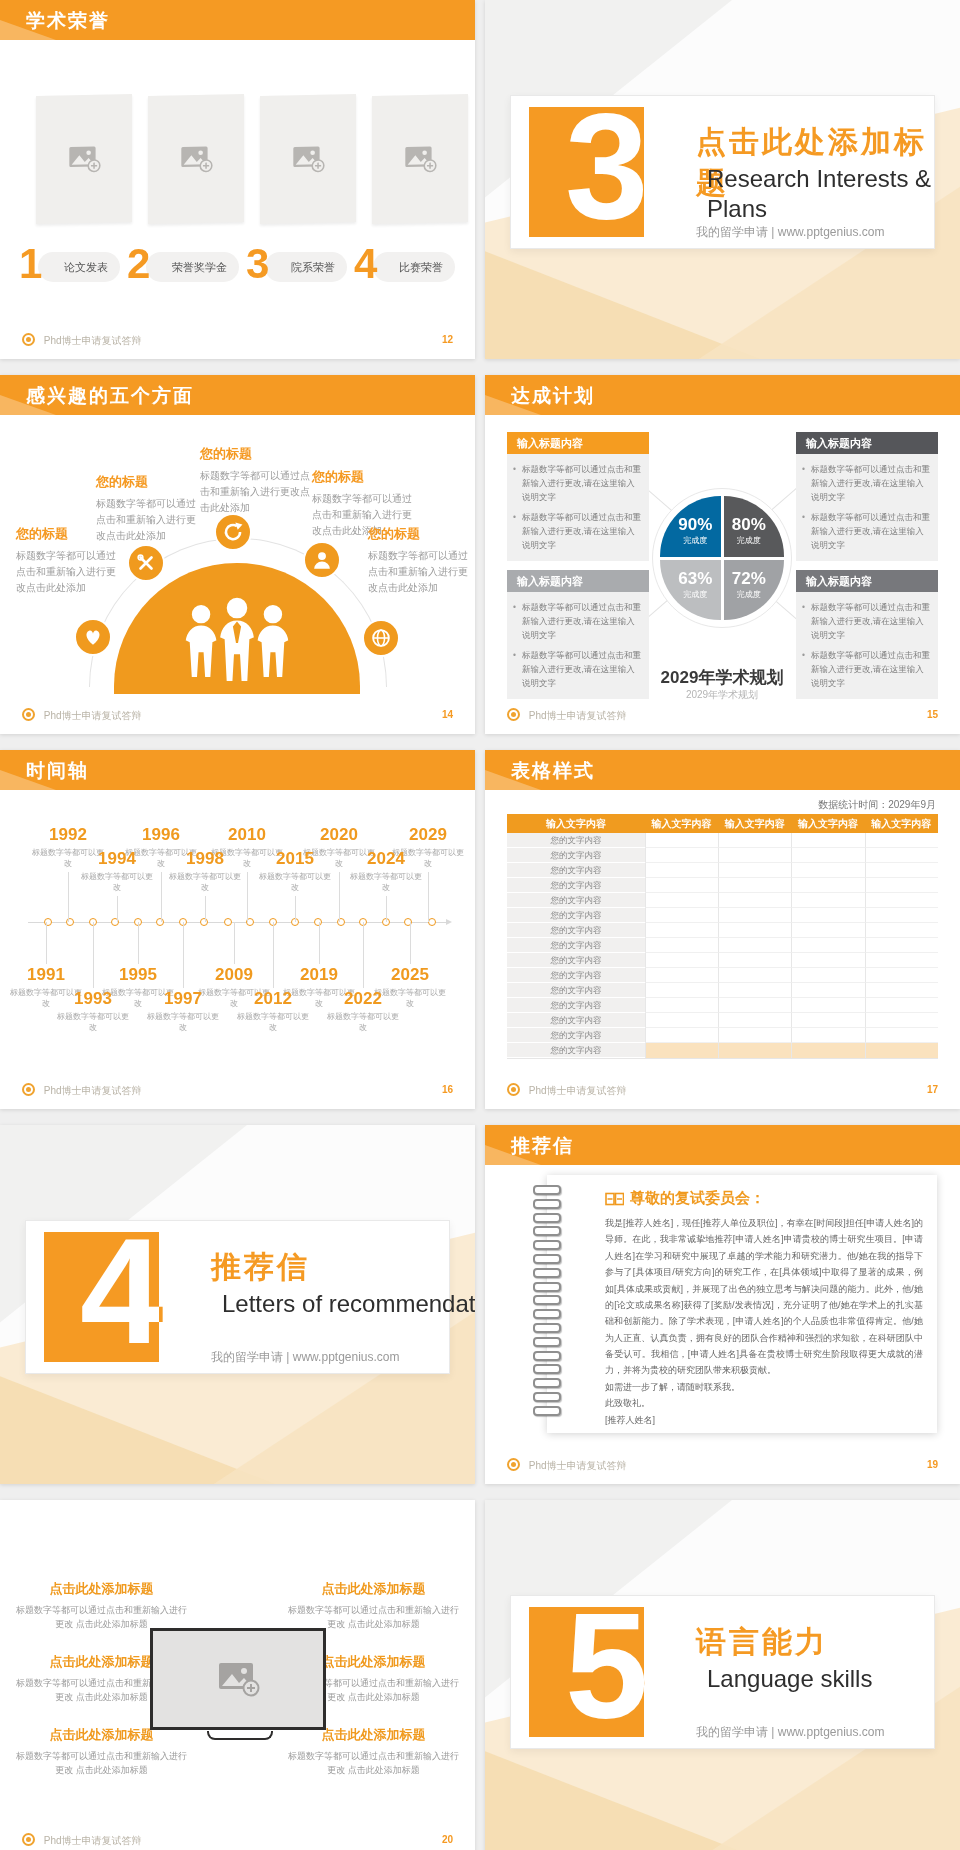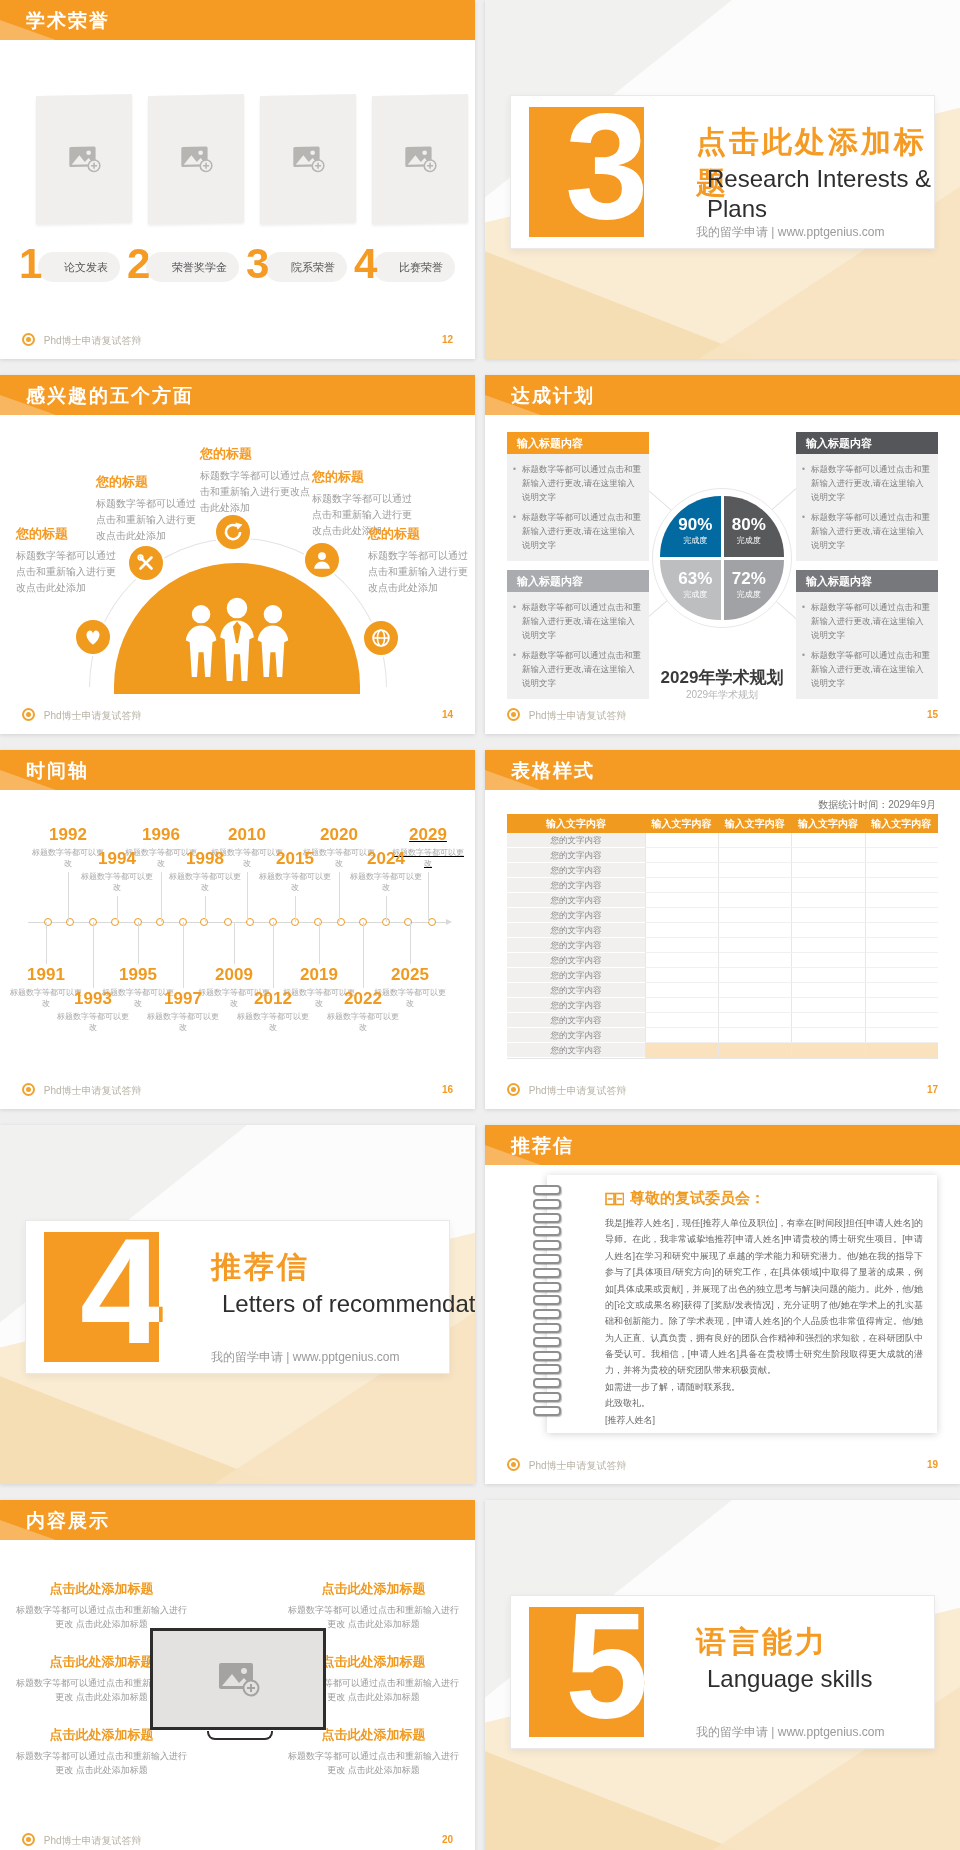--- a/index.html
+++ b/index.html
@@ -421,21 +421,21 @@
           <div class="yr">2010</div>
           <div class="tx">标题数字等都可以更改</div>
         </div>
 
         <div class="te ab-hi" style="left: 303px;">
           <div class="stem"></div>
           <div class="yr">2020</div>
           <div class="tx">标题数字等都可以更改</div>
         </div>
 
-        <div class="te ab-hi" style="left: 392px; text-decoration: underline;">
+        <div class="te ab-hi" style="left: 392px;">
           <div class="stem"></div>
           <div class="yr">2029</div>
           <div class="tx">标题数字等都可以更改</div>
         </div>
 
         <div class="te ab-lo" style="left: 81px;">
           <div class="stem"></div>
           <div class="yr">1994</div>
           <div class="tx">标题数字等都可以更改</div>
         </div>
@@ -718,23 +718,20 @@
       <div class="ring" style="top: 198px;"></div>
       <div class="ring" style="top: 211.8px;"></div>
       <div class="ring" style="top: 225.6px;"></div>
       <div class="ring" style="top: 239.4px;"></div>
       <div class="ring" style="top: 253.2px;"></div>
       <div class="ring" style="top: 267px;"></div>
       <div class="ring" style="top: 280.8px;"></div>
     </div>
 
   <div class="slide">
-    <div class="hbar">
-      <span class="t">内容展示</span>
-    </div>
     <div>
 
         <div class="cb" style="left: 14px; top: 80px;">
           <h4>点击此处添加标题</h4>
           <p>标题数字等都可以通过点击和重新输入进行更改 点击此处添加标题</p>
         </div>
 
         <div class="cb" style="left: 14px; top: 153px;">
           <h4>点击此处添加标题</h4>
           <p>标题数字等都可以通过点击和重新输入进行更改 点击此处添加标题</p>

